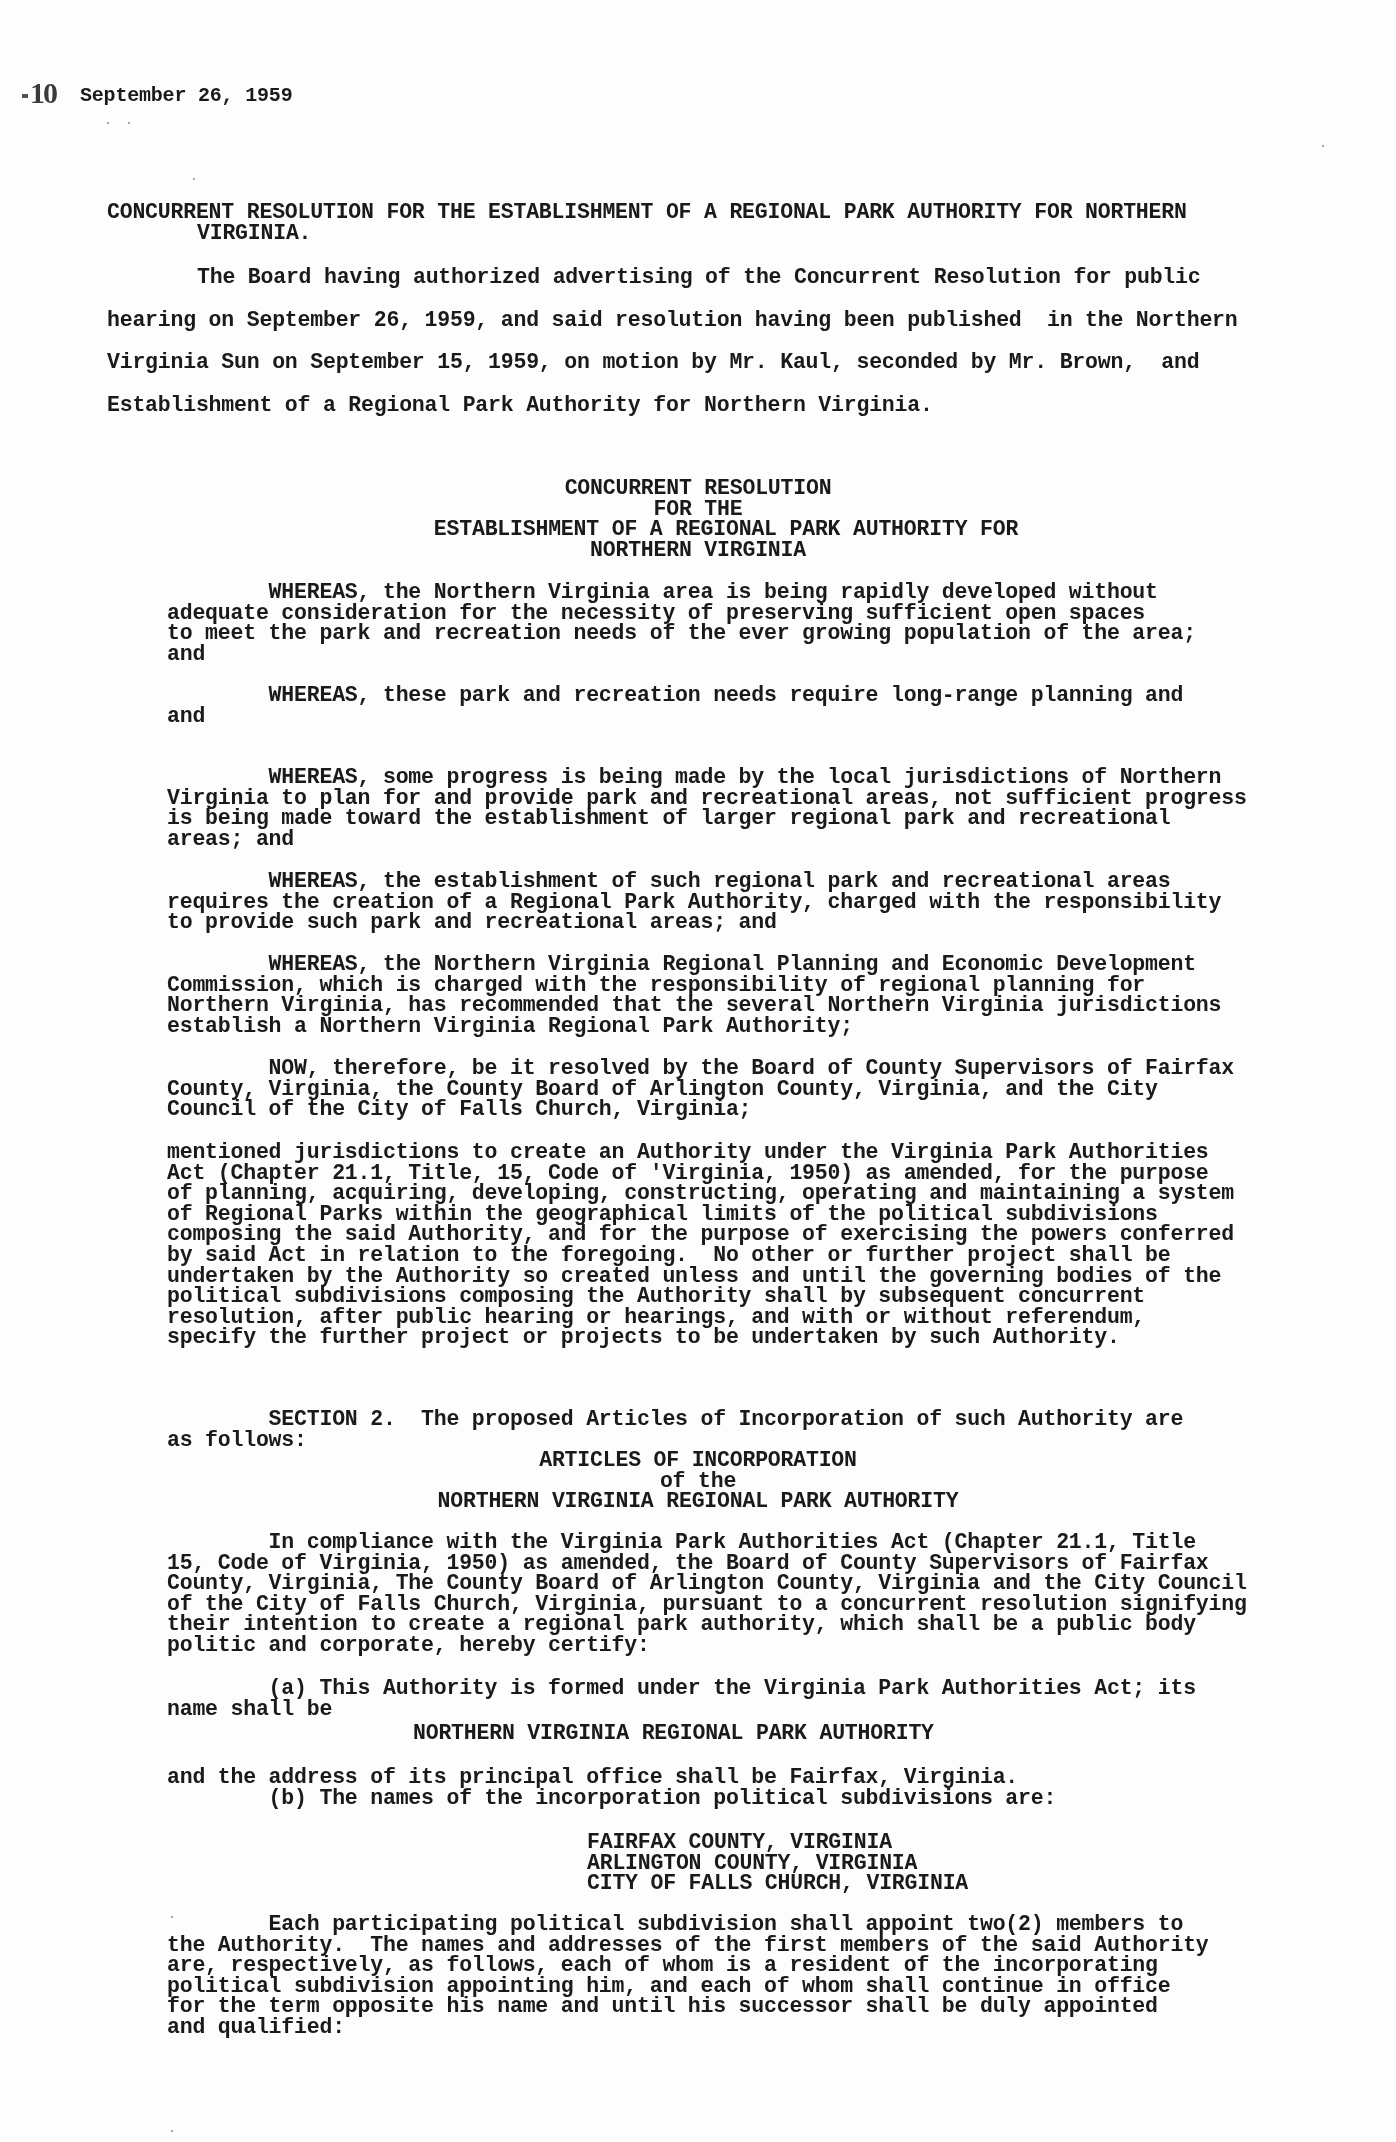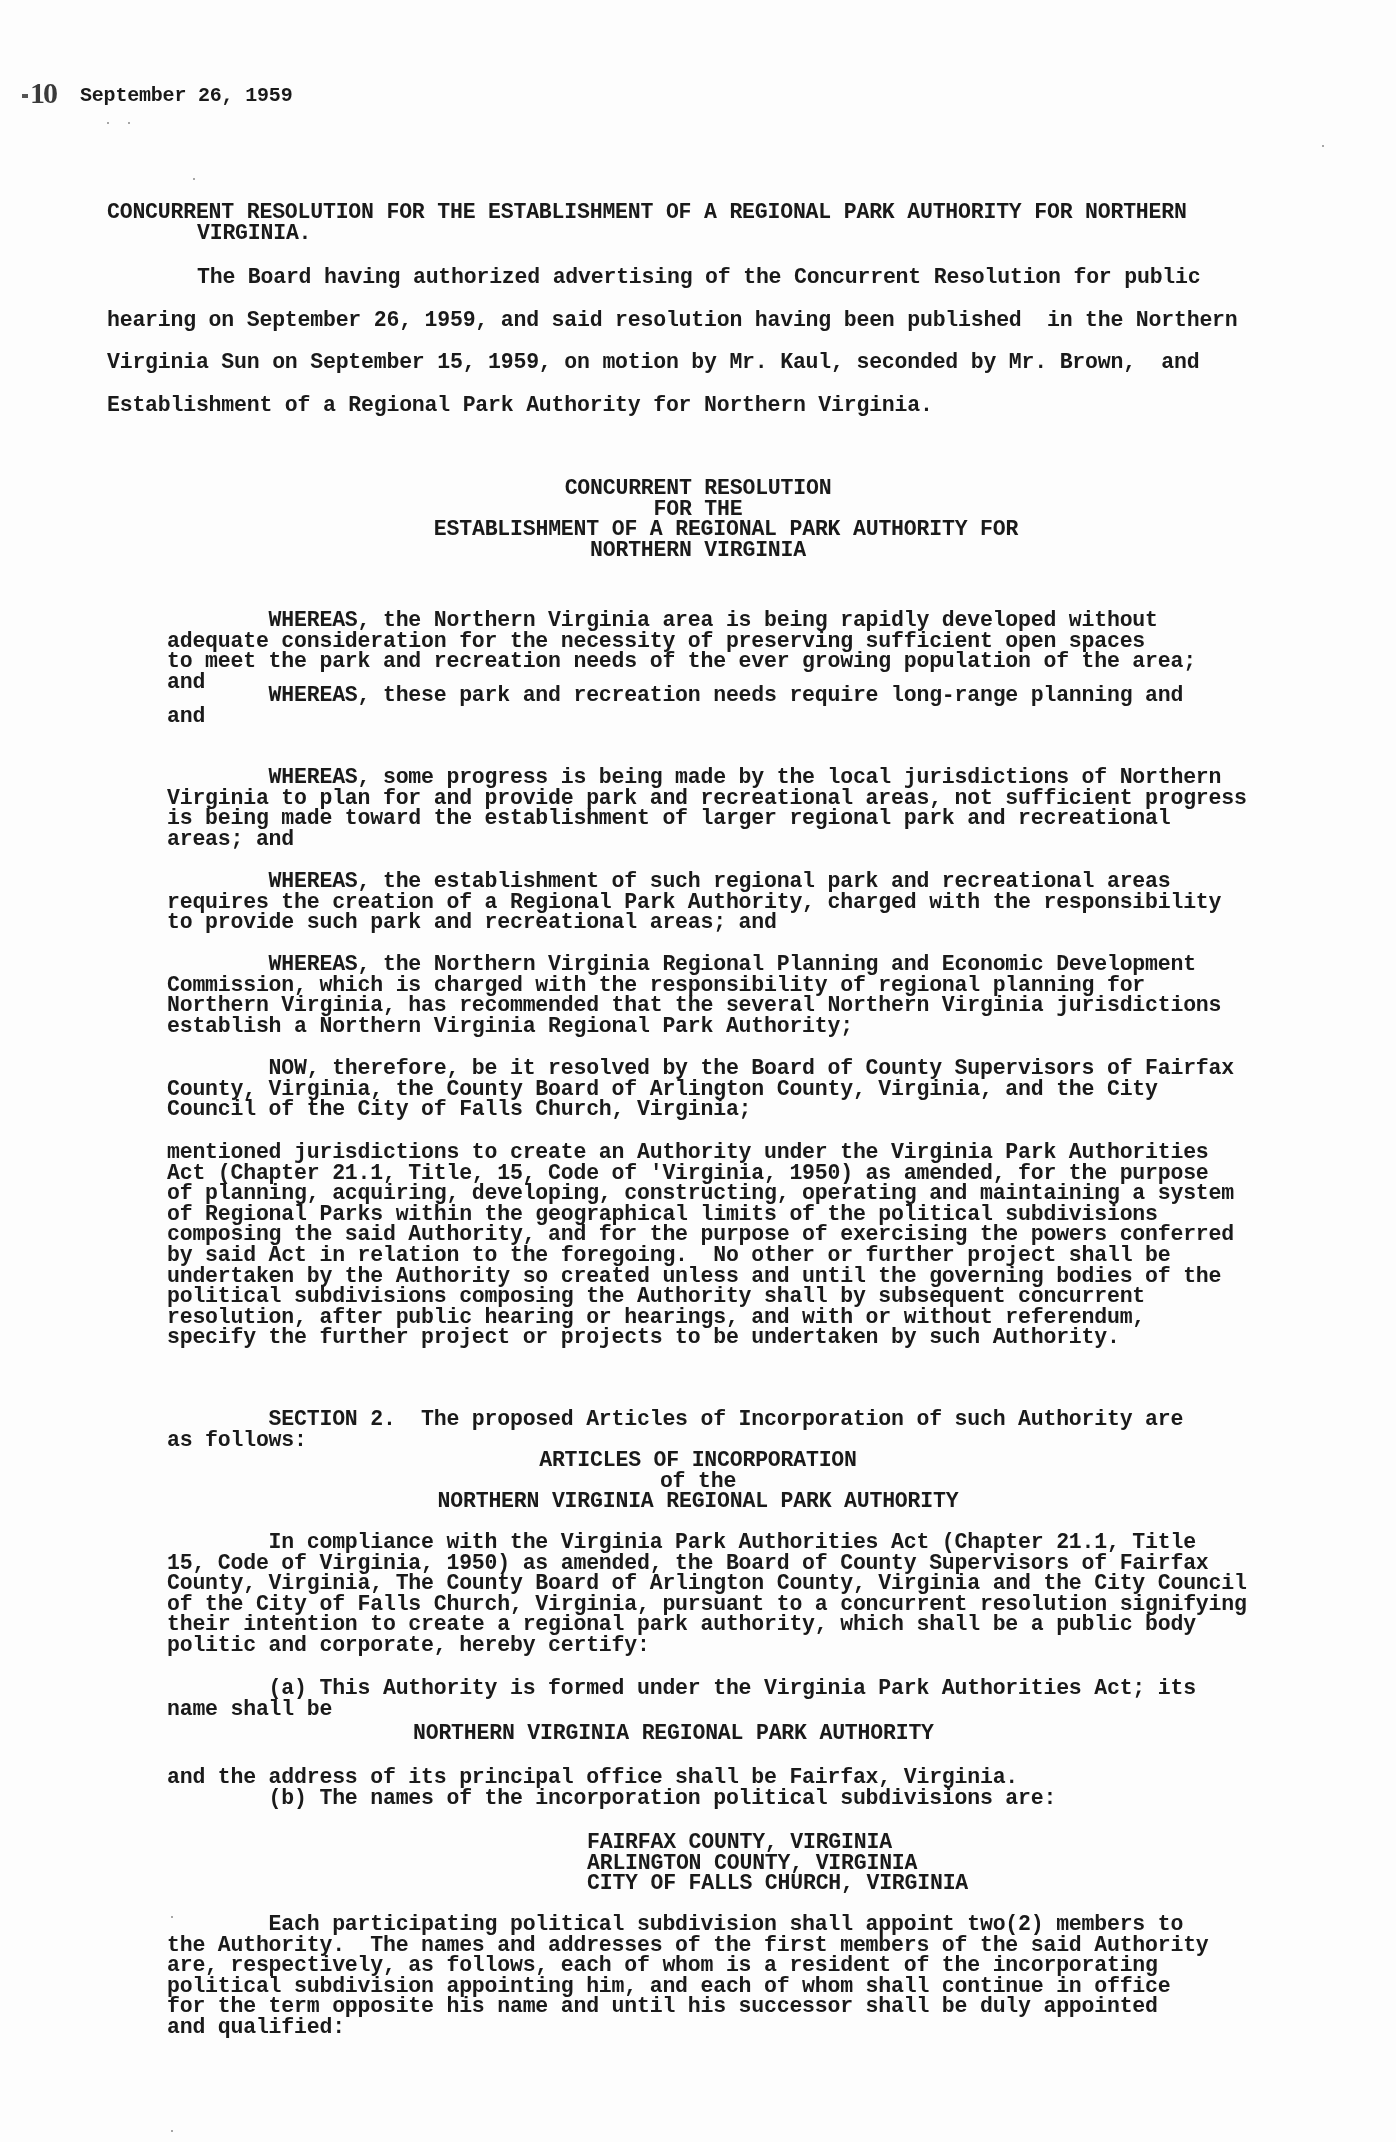--- a/index.html
+++ b/index.html
@@ -71,21 +71,21 @@
   </div>
 
   <div class="single" style="position:absolute;left:0;top:478px;width:1396px;">
     <span class="tw line" style="position:static;text-align:center;width:1396px;padding-left:-20px;">CONCURRENT RESOLUTION</span>
     <span class="tw line" style="position:static;text-align:center;width:1396px;">FOR THE</span>
     <span class="tw line" style="position:static;text-align:center;width:1396px;padding-left:28px;">ESTABLISHMENT OF A REGIONAL PARK AUTHORITY FOR</span>
     <span class="tw line" style="position:static;text-align:center;width:1396px;">NORTHERN VIRGINIA</span>
   </div>
 
   <div class="block single" style="top:582px;">
-    <span class="tw line" style="position:static;margin-top:28px;">        WHEREAS, the Northern Virginia area is being rapidly developed without</span>
+    <span class="tw line" style="position:static;">        WHEREAS, the Northern Virginia area is being rapidly developed without</span>
     <span class="tw line" style="position:static;">adequate consideration for the necessity of preserving sufficient open spaces</span>
     <span class="tw line" style="position:static;">to meet the park and recreation needs of the ever growing population of the area;</span>
     <span class="tw line" style="position:static;">and</span>
   </div>
 
   <div class="block single" style="top:685px;">
     <span class="tw line" style="position:static;">        WHEREAS, these park and recreation needs require long-range planning and</span>
     <span class="tw line" style="position:static;">and</span>
   </div>
 

